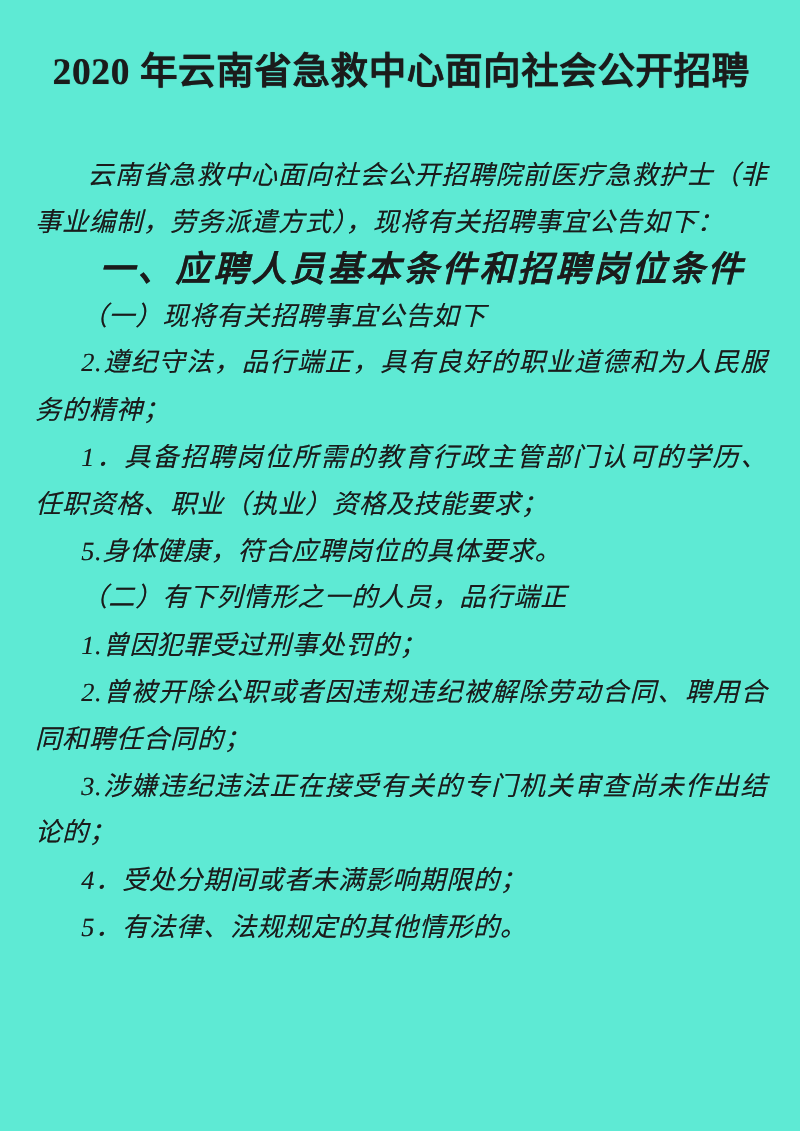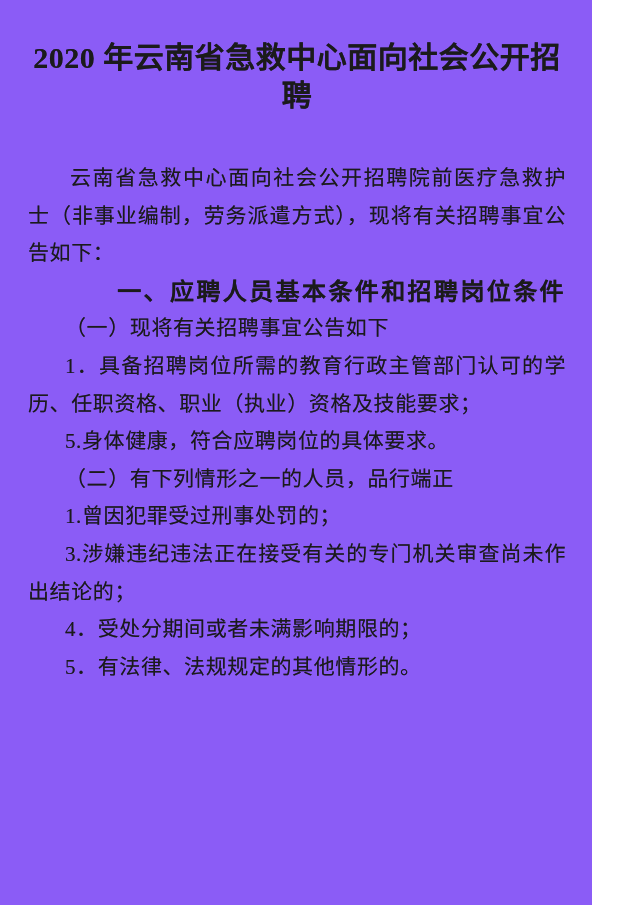--- a/index.html
+++ b/index.html
@@ -10,85 +10,88 @@
   }
   body {
     width: 640px;
     height: 905px;
     overflow: hidden;
     color: #1b1b1b;
     font-family: "Liberation Serif", "DejaVu Serif", serif;
     -webkit-font-smoothing: antialiased;
   }
   .page {
-    width: 592px;
+    width: 640px;
     height: 905px;
     padding: 39px 26px 0 28px;
-    background: #8b5cf6;
+    background: #5eead4;
     overflow: hidden;
   }
   
   .doc-title {
     margin: 0 0 45px 0;
     text-align: center;
     font-size: 30px;
     line-height: 38px;
     font-weight: bold;
     letter-spacing: 0.5px;
     text-shadow: 0 0 0.6px rgba(0,0,0,0.6);
   }
   .doc-title .title-line { display: block; }
   
   .doc-body {
     font-size: 21px;
     line-height: 37.6px;
     letter-spacing: 0.6px;
     text-align: justify;
     text-shadow: 0 0 0.4px rgba(0,0,0,0.45);
+    font-style: italic;
   }
   .para {
     margin: 0;
     text-indent: 37px;
     word-break: break-all;
   }
   .para.intro { text-indent: 42px; }
   
   .section-heading {
     margin: 0;
-    font-size: 24px;
+    font-size: 28px;
     line-height: 37.6px;
     font-weight: bold;
     font-family: "Liberation Sans", "DejaVu Sans", sans-serif;
     letter-spacing: 2.4px;
     text-indent: 34px;
-    text-align: right;
+    text-align: center;
     text-shadow: 0 0 0.5px rgba(0,0,0,0.55);
   }
 </style>
 </head>
 <body>
 
 <div class="page">
 
   <h1 class="doc-title">
     <span class="title-line">2020 年云南省急救中心面向社会公开招聘</span>
   </h1>
 
   <div class="doc-body">
 
     <p class="para intro">云南省急救中心面向社会公开招聘院前医疗急救护士（非事业编制，劳务派遣方式），现将有关招聘事宜公告如下：</p>
 
     <h2 class="section-heading">一、应聘人员基本条件和招聘岗位条件</h2>
 
     <p class="para">（一）现将有关招聘事宜公告如下</p>
 
+    <p class="para">2.遵纪守法，品行端正，具有良好的职业道德和为人民服务的精神；</p>
     <p class="para">1．具备招聘岗位所需的教育行政主管部门认可的学历、任职资格、职业（执业）资格及技能要求；</p>
     <p class="para">5.身体健康，符合应聘岗位的具体要求。</p>
 
     <p class="para">（二）有下列情形之一的人员，品行端正</p>
 
     <p class="para">1.曾因犯罪受过刑事处罚的；</p>
+    <p class="para">2.曾被开除公职或者因违规违纪被解除劳动合同、聘用合同和聘任合同的；</p>
     <p class="para">3.涉嫌违纪违法正在接受有关的专门机关审查尚未作出结论的；</p>
     <p class="para">4．受处分期间或者未满影响期限的；</p>
     <p class="para">5．有法律、法规规定的其他情形的。</p>
 
   </div>
 </div>
 
 </body></html>

